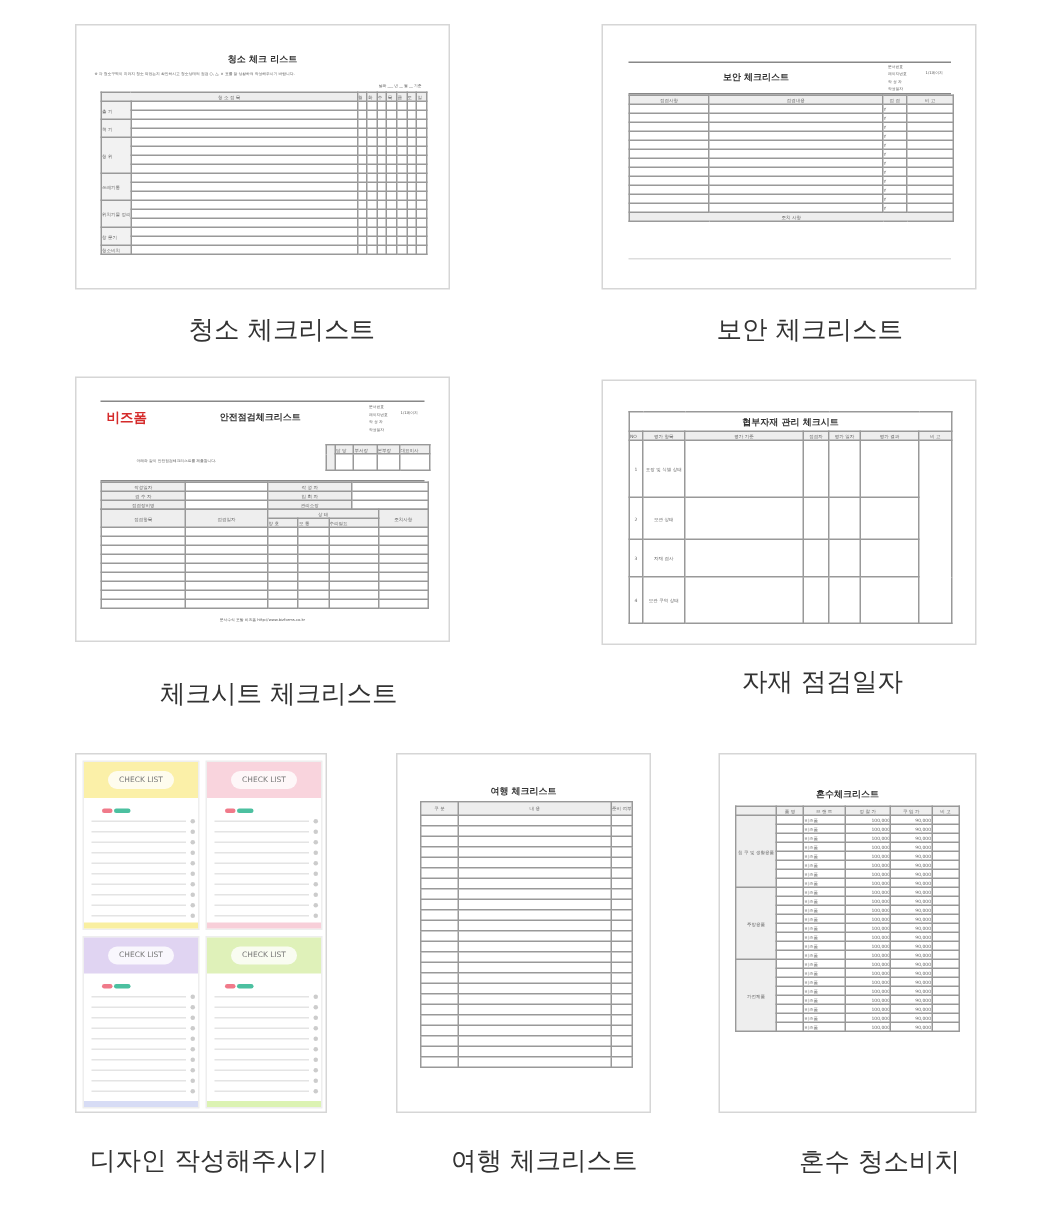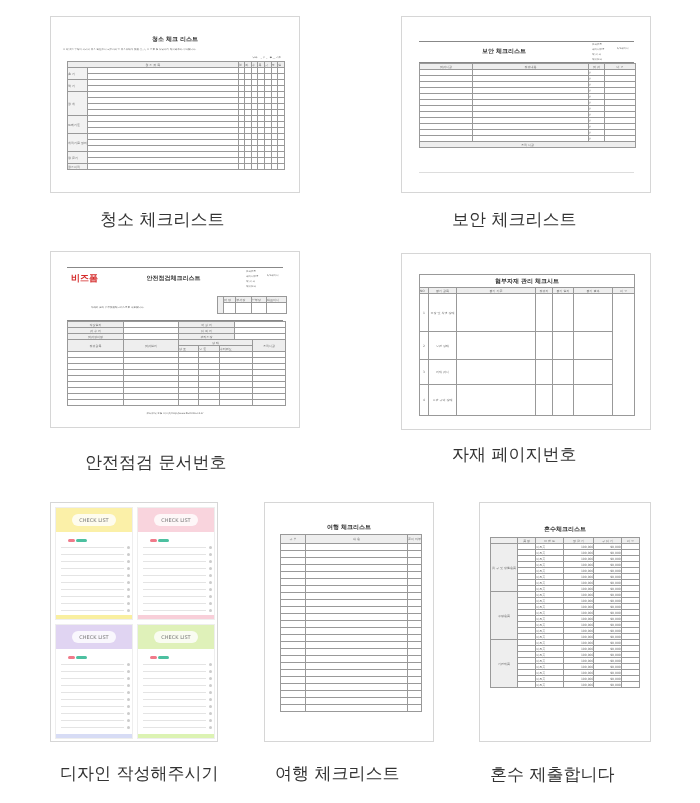--- a/index.html
+++ b/index.html
@@ -1,18 +1,18 @@
 <!DOCTYPE html>
 <html><head>
 <meta charset="utf-8">
 <style>
   html, body { margin: 0; padding: 0; background: #ffffff; }
   body { width: 700px; height: 803px; position: relative; overflow: hidden; font-family: "DejaVu Sans", sans-serif; color: #333; }
   .card { position: absolute; background: #fff; border: 1px solid #d6d6d6; box-sizing: border-box; overflow: hidden; cursor: pointer; }
-  .caption { position: absolute; font-family: "DejaVu Serif", serif; font-size: 17px; color: #333; text-align: left; white-space: nowrap; cursor: pointer; }
+  .caption { position: absolute; font-family: "DejaVu Serif", serif; font-size: 17px; color: #333; text-align: right; white-space: nowrap; cursor: pointer; }
   .doc { position: absolute; font-size: 4px; color: #555; }
   .doc-title { position: absolute; font-size: 6px; font-weight: bold; color: #333; text-align: center; white-space: nowrap; }
   table.mini { border-collapse: collapse; position: absolute; font-size: 3px; color: #666; }
   table.mini td { border: 0.5px solid #999; padding: 0; height: 5px; overflow: hidden; white-space: nowrap; }
   .hdr td { background: #eee; }
   .brand { color: #d52b2b; font-weight: bold; font-size: 9px; position: absolute; }
   .line { position: absolute; background: #999; }
   
   .dpanel { position: absolute; background: #fff; border: 0.5px solid #eee; box-sizing: border-box; }
   .dhead { position: absolute; left: 0; right: 0; top: 0; height: 24px; }
@@ -457,21 +457,21 @@
           <td></td>
           <td></td>
           <td></td>
           <td></td>
           <td></td>
         </tr>
   </tbody>
     </table>
   <div class="doc" style="left:0;right:0;top:160px;text-align:center;font-size:2.5px;">문서수식 포탈 비즈폼 http://www.bizforms.co.kr</div>
 </div>
-<div class="caption" style="left:85px;top:451px;width:180px;">안전점검 문서번호</div>
+<div class="caption" style="left:85px;top:451px;width:180px;">체크시트 체크리스트</div>
 
 <div class="card" style="left:401px;top:253px;width:250px;height:177px;">
   <table class="mini" style="left:17px;top:20px;width:216px;">
     <tbody>
         <tr>
           <td colspan="7" style="height:12px;text-align:center;font-size:6px;font-weight:bold;color:#333;">협부자재 관리 체크시트</td>
         </tr>
     <tr class="hdr">
           <td style="width:8px;">NO</td>
           <td style="width:27px;text-align:center;">평가 항목</td>
@@ -510,21 +510,21 @@
           <td style="height:30px;text-align:center;">4</td>
           <td style="text-align:center;">보관 구역 상태</td>
           <td></td>
           <td></td>
           <td></td>
           <td></td>
         </tr>
   </tbody>
     </table>
 </div>
-<div class="caption" style="left:452px;top:443px;width:150px;">자재 페이지번호</div>
+<div class="caption" style="left:452px;top:443px;width:150px;">자재 점검일자</div>
 
 <div class="card" style="left:50px;top:502px;width:168px;height:240px;">
 
   <div class="dpanel" style="left:4px;top:4px;width:78px;height:113px;">
     <div class="dhead" style="background:#fbf0a8;"></div>
     <div class="pill">CHECK LIST</div>
     <div class="tag" style="left:12px;top:31px;width:7px;background:#f07a8a;"></div>
     <div class="tag" style="left:20px;top:31px;width:11px;background:#4cc0a0;"></div>
     <div class="drow" style="top:39px;"></div>
       <div class="drow" style="top:46px;"></div>
@@ -948,13 +948,13 @@
     <tr>
           <td></td>
           <td>비즈폼</td>
           <td style="text-align:right;">100,000</td>
           <td style="text-align:right;">90,000</td>
           <td></td>
         </tr>
   </tbody>
     </table>
 </div>
-<div class="caption" style="left:490px;top:763px;width:150px;">혼수 제출합니다</div>
+<div class="caption" style="left:490px;top:763px;width:150px;">혼수 청소비치</div>
 
 </body></html>

